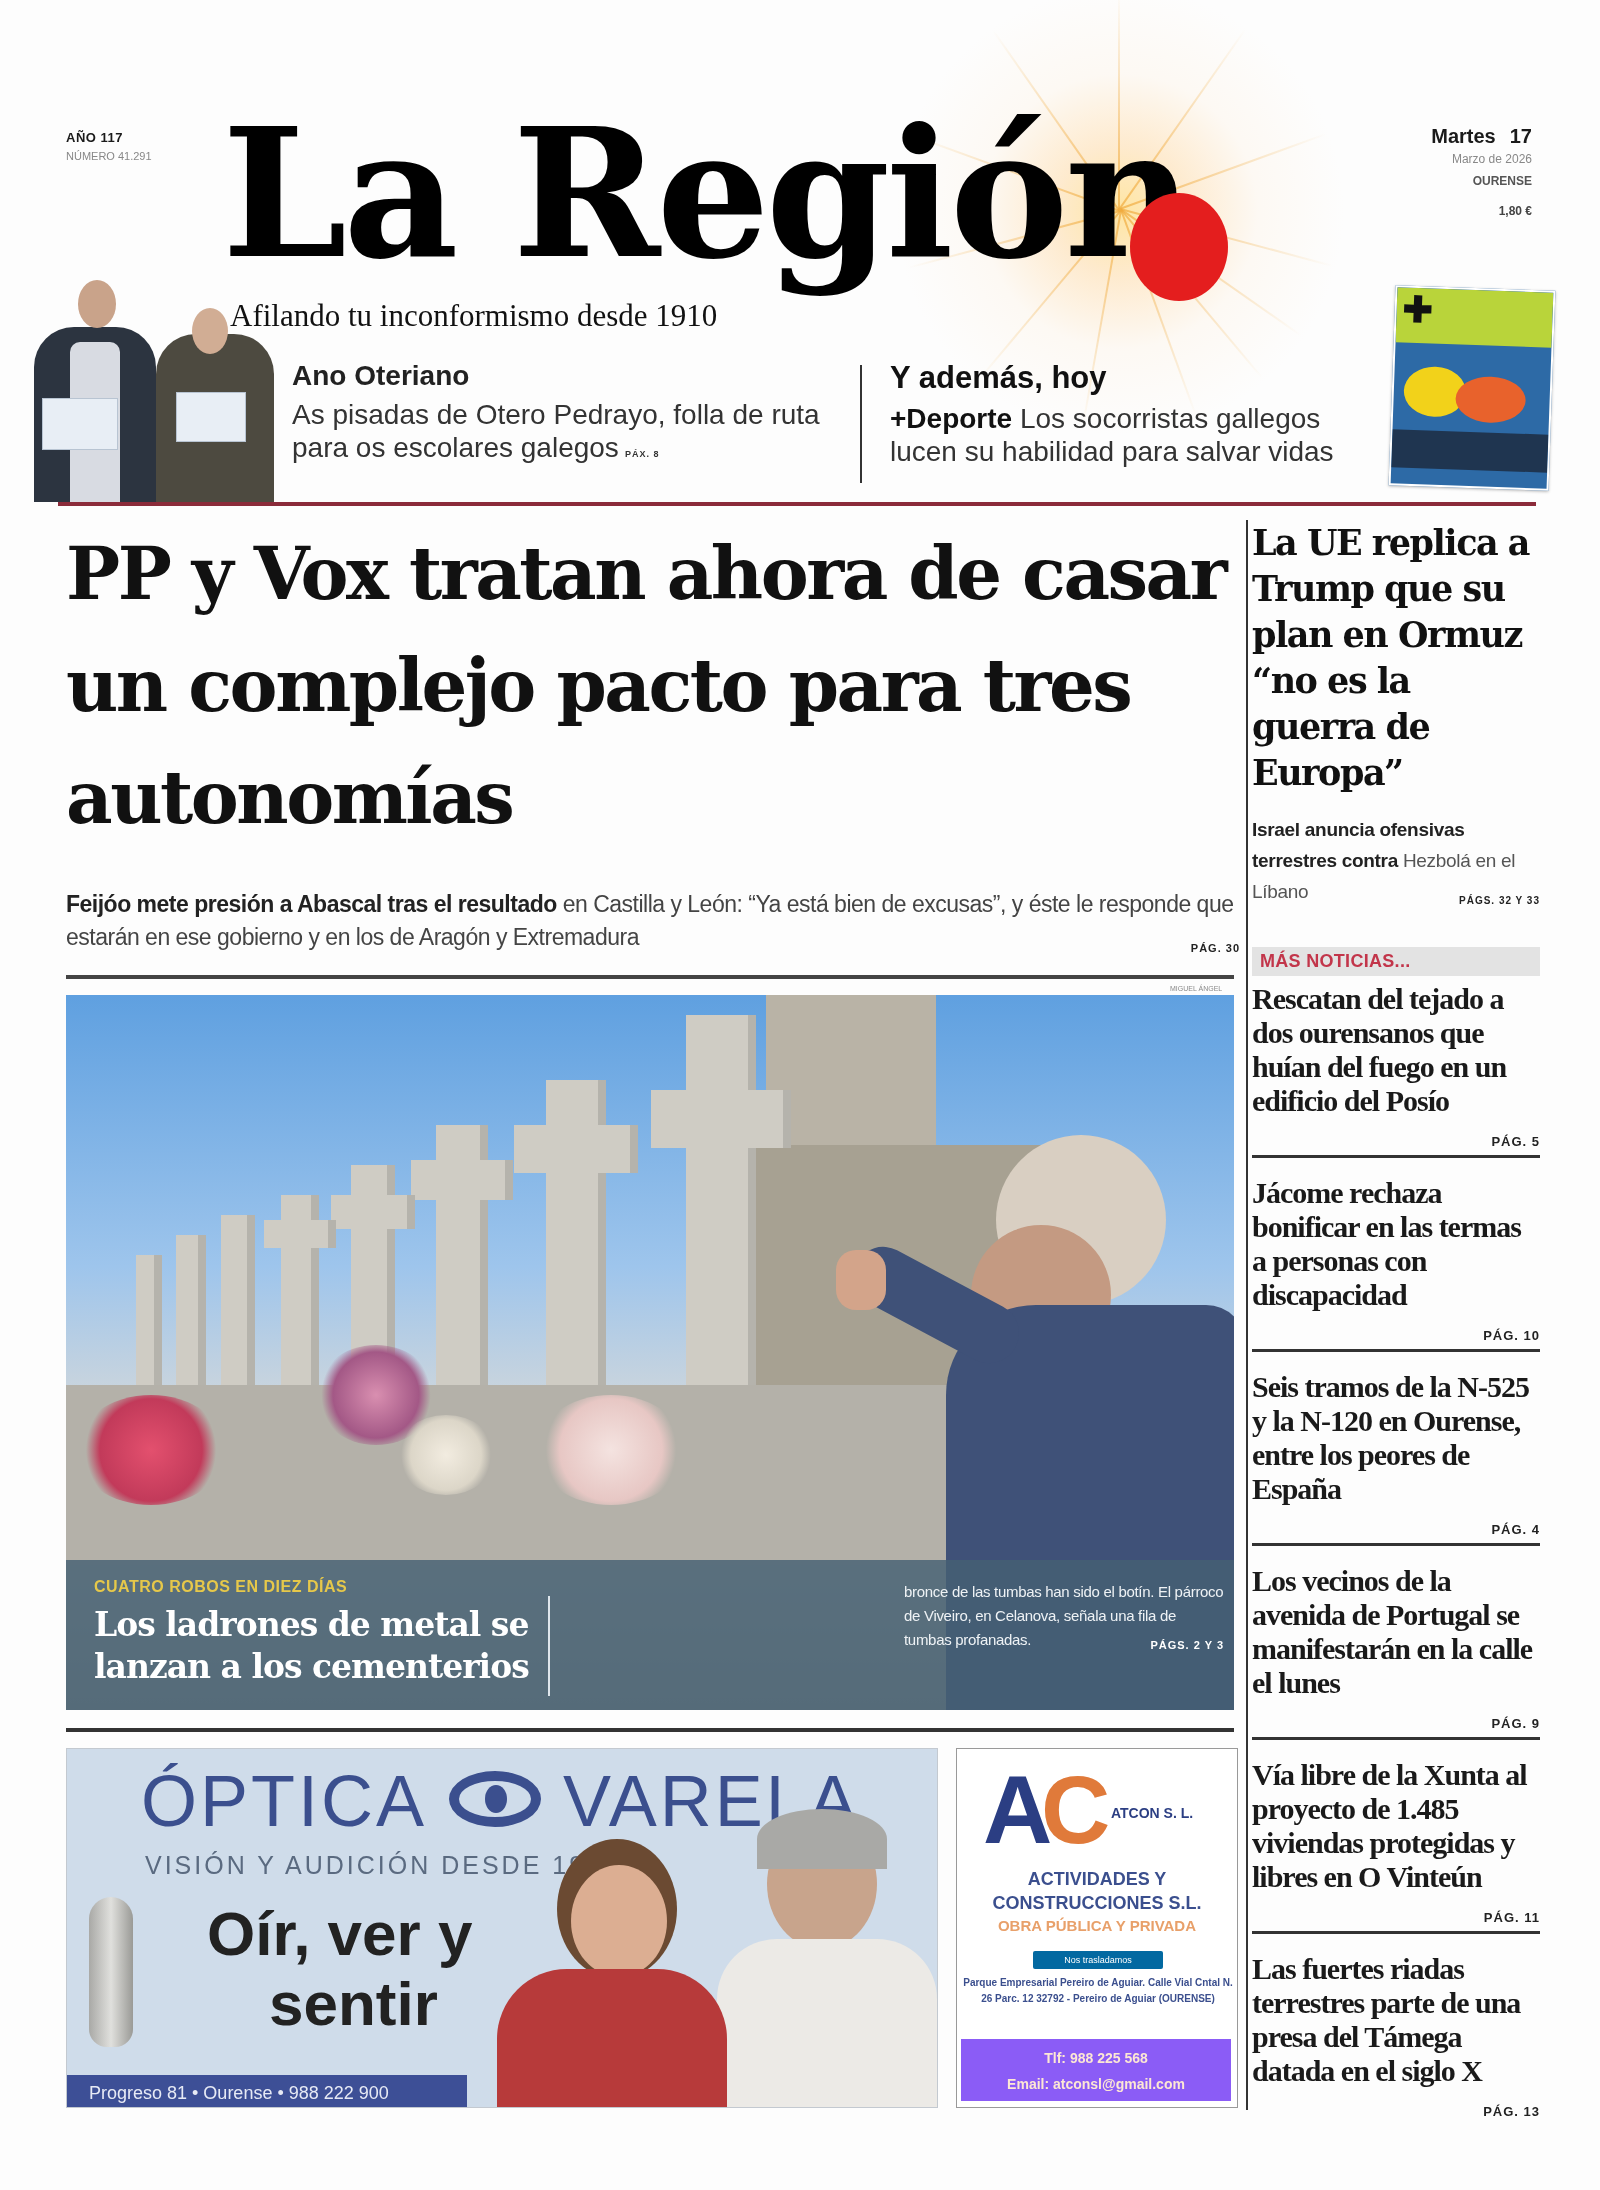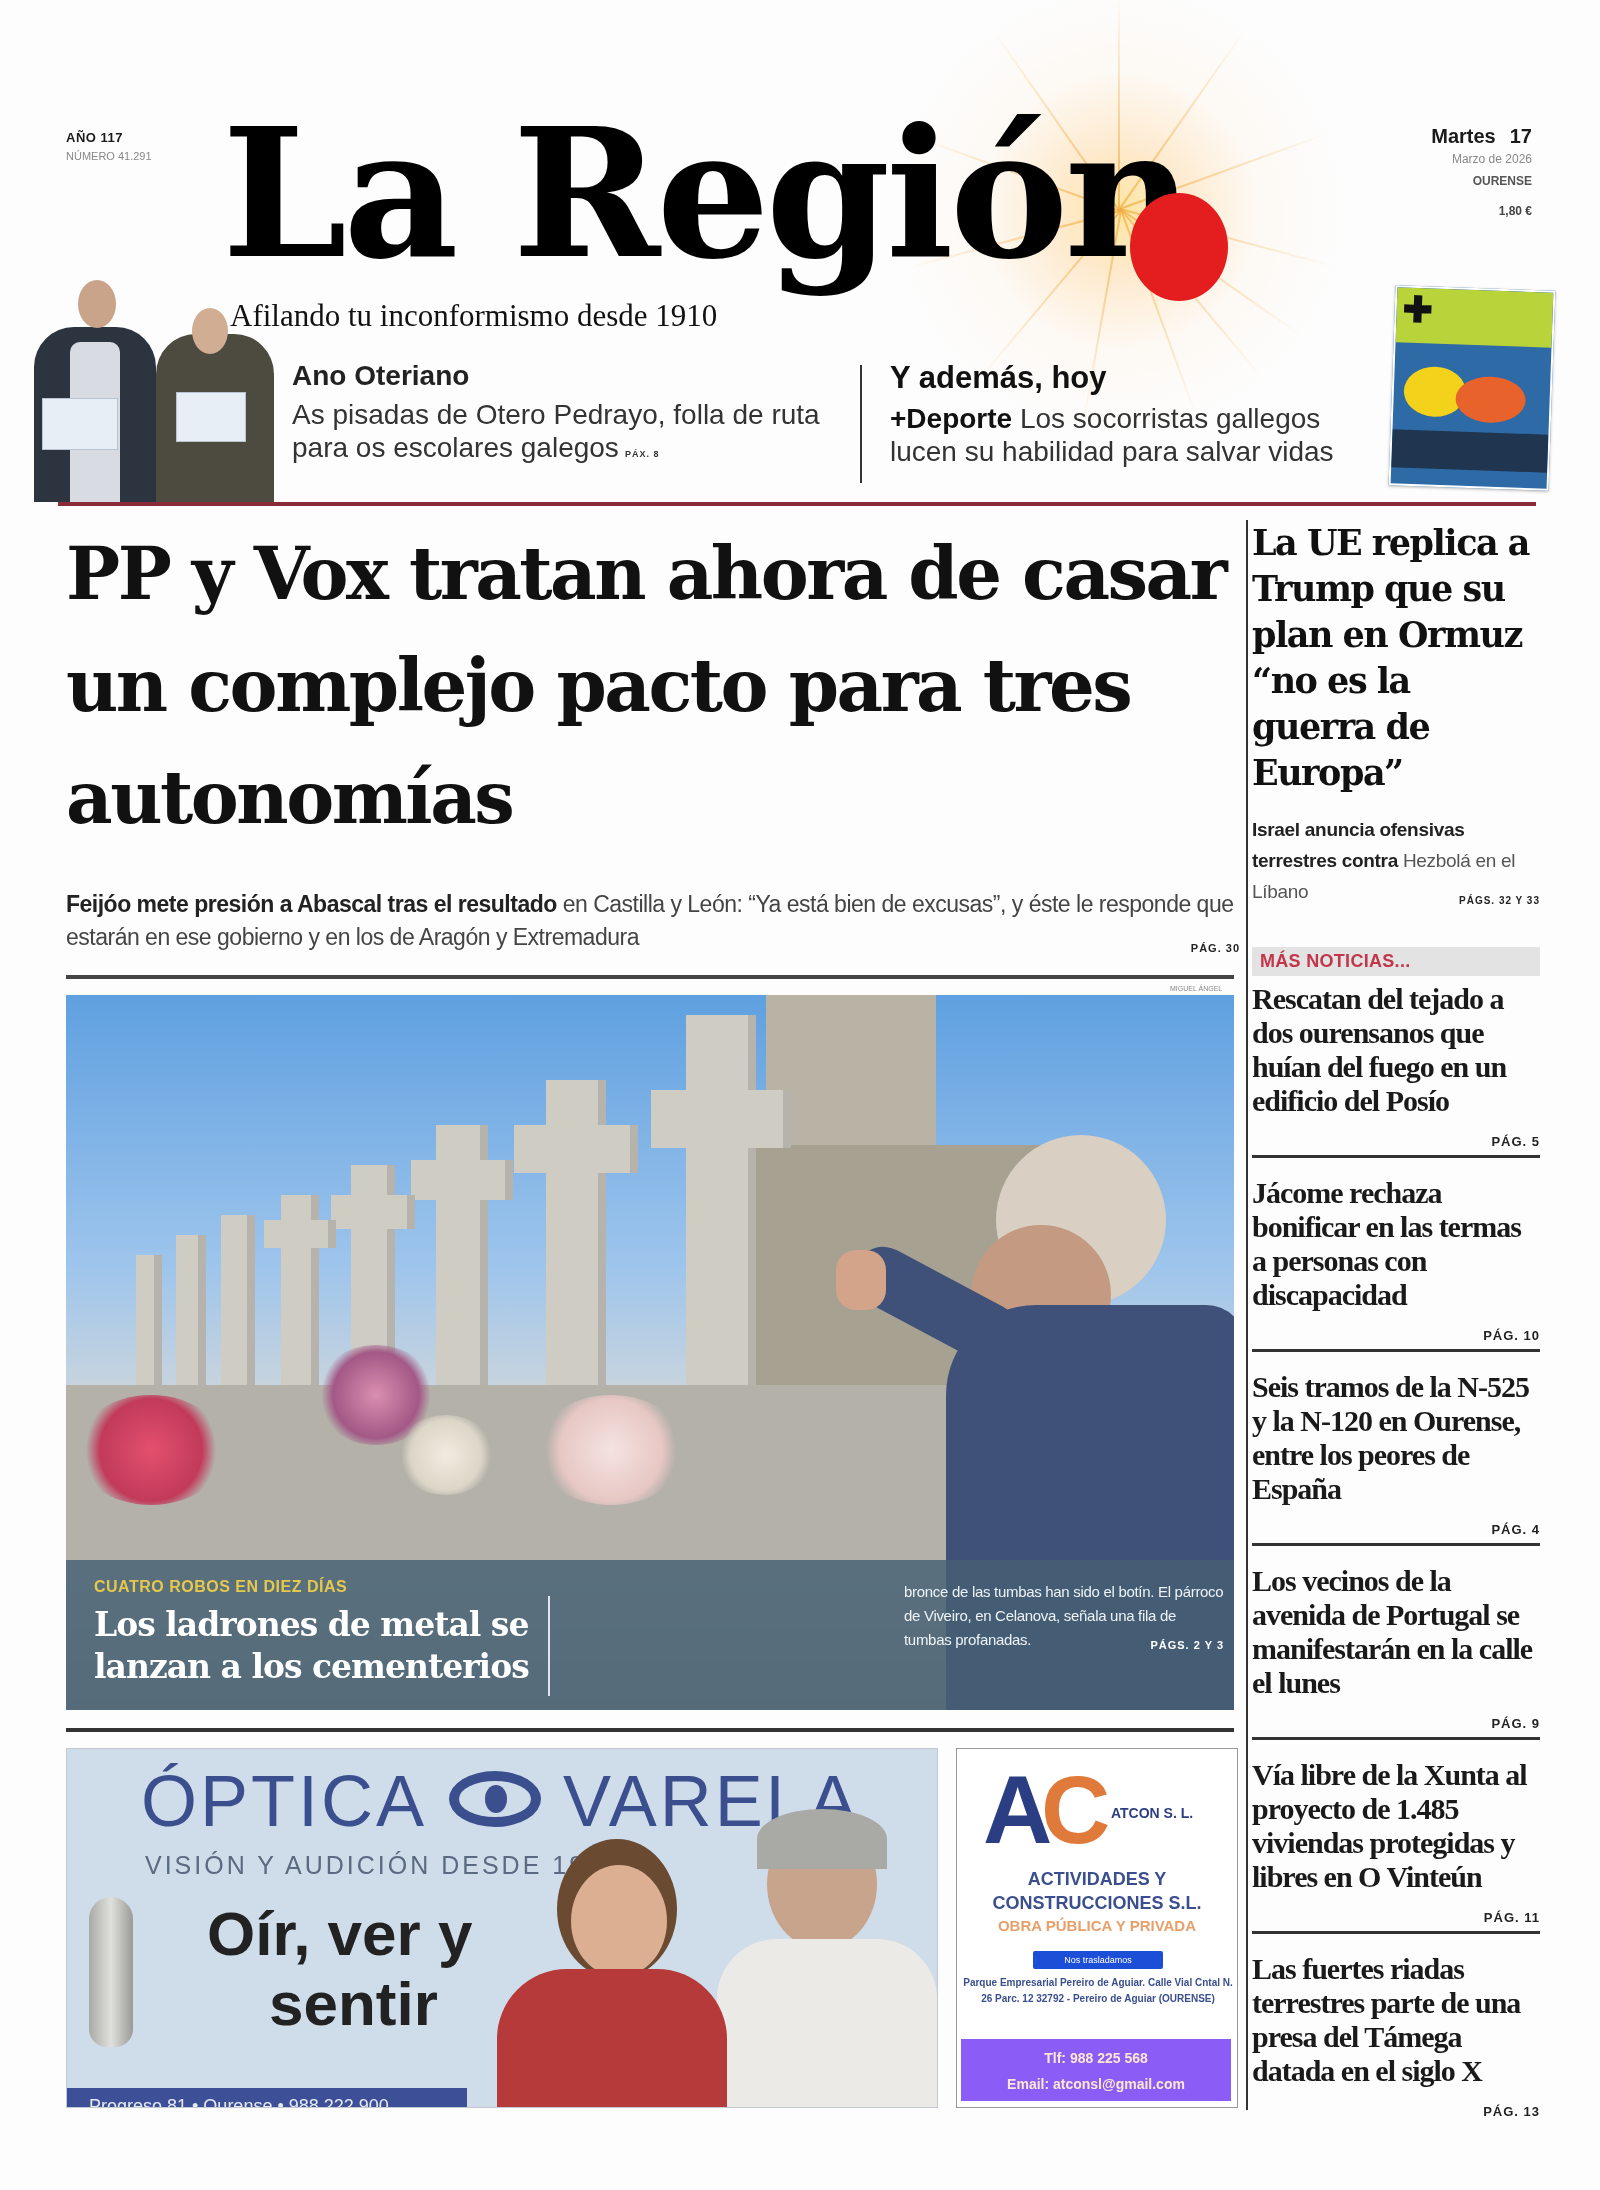--- a/index.html
+++ b/index.html
@@ -96,32 +96,32 @@
   
   .ads-rule { left: 66px; top: 1728px; width: 1168px; height: 4px; background: #333; }
   .ad-optica { left: 66px; top: 1748px; width: 872px; height: 360px; background: #cfdcea; overflow: hidden; border: 1px solid #c3c9d0; }
   .opt-title { position: absolute; left: 74px; top: 16px; font-size: 72px; color: #3b4f8e; letter-spacing: 3px; line-height: 1; }
   .eye { display: inline-block; width: 92px; height: 56px; border: 10px solid #3b4f8e; border-radius: 50%; position: relative; vertical-align: middle; margin: 0 22px; top: -8px; }
   .eye::after { content: ""; position: absolute; left: 26px; top: 4px; width: 22px; height: 28px; border-radius: 50%; background: #3b4f8e; }
   .opt-sub { position: absolute; left: 78px; top: 102px; font-size: 25px; color: #5a6a80; letter-spacing: 3px; }
   .opt-slogan { position: absolute; left: 140px; top: 150px; font-weight: bold; font-size: 62px; line-height: 70px; color: #222; }
   .opt-slogan .l2 { padding-left: 62px; }
   .hearing { position: absolute; left: 22px; top: 148px; width: 44px; height: 150px; border-radius: 22px 22px 18px 18px; background: linear-gradient(to right, #a9a9a6, #e0e0dd, #9a9a96); }
-  .opt-foot { position: absolute; left: 0; bottom: 0; width: 400px; height: 19px; background: #3d4f96; color: #e7eaf5; font-size: 18px; line-height: 36px; padding-left: 22px; }
+  .opt-foot { position: absolute; left: 0; bottom: 0; width: 400px; height: 32px; background: #3d4f96; color: #e7eaf5; font-size: 18px; line-height: 36px; padding-left: 22px; }
   .couple-w { position: absolute; left: 420px; top: 90px; width: 240px; height: 280px; }
   .couple-m { position: absolute; left: 640px; top: 70px; width: 240px; height: 300px; }
 
   .ad-atcon { left: 956px; top: 1748px; width: 282px; height: 360px; background: #fff; border: 1px solid #999; }
   .ac-logo { position: absolute; left: 26px; top: 18px; width: 240px; height: 86px; }
   .ac-A { position: absolute; left: 0; top: 0; font-weight: bold; font-size: 96px; line-height: 86px; color: #2b3e83; }
   .ac-C { position: absolute; left: 58px; top: 0; font-weight: bold; font-size: 96px; line-height: 86px; color: #e07a3a; }
   .ac-name { position: absolute; left: 128px; top: 38px; font-size: 14px; font-weight: bold; color: #2b3e83; }
   .ac-line1 { position: absolute; left: 0; top: 118px; width: 100%; text-align: center; font-size: 18px; font-weight: bold; color: #3b4f8e; line-height: 24px; }
   .ac-line2 { position: absolute; left: 0; top: 168px; width: 100%; text-align: center; font-size: 15px; font-weight: bold; color: #e8a06a; }
-  .ac-badge { position: absolute; left: 76px; top: 202px; width: 130px; height: 18px; background: #1d4ed8; color: #fff; font-size: 9px; text-align: center; line-height: 18px; border-radius: 2px; }
+  .ac-badge { position: absolute; left: 76px; top: 202px; width: 130px; height: 18px; background: #0369a1; color: #fff; font-size: 9px; text-align: center; line-height: 18px; border-radius: 2px; }
   .ac-addr { position: absolute; left: 6px; top: 226px; width: 270px; text-align: center; font-size: 10px; font-weight: bold; color: #3b4f8e; line-height: 16px; }
   .ac-contact { position: absolute; left: 4px; top: 290px; width: 270px; height: 62px; background: #8b5cf6; color: #fde7d4; text-align: center; font-size: 14px; font-weight: bold; line-height: 26px; padding-top: 6px; }
 </style>
 </head>
 <body>
 
 <div class="abs burst">
   <div class="burst-ray" style="transform:rotate(10deg)"></div>
   <div class="burst-ray" style="transform:rotate(40deg)"></div>
   <div class="burst-ray" style="transform:rotate(75deg)"></div>

